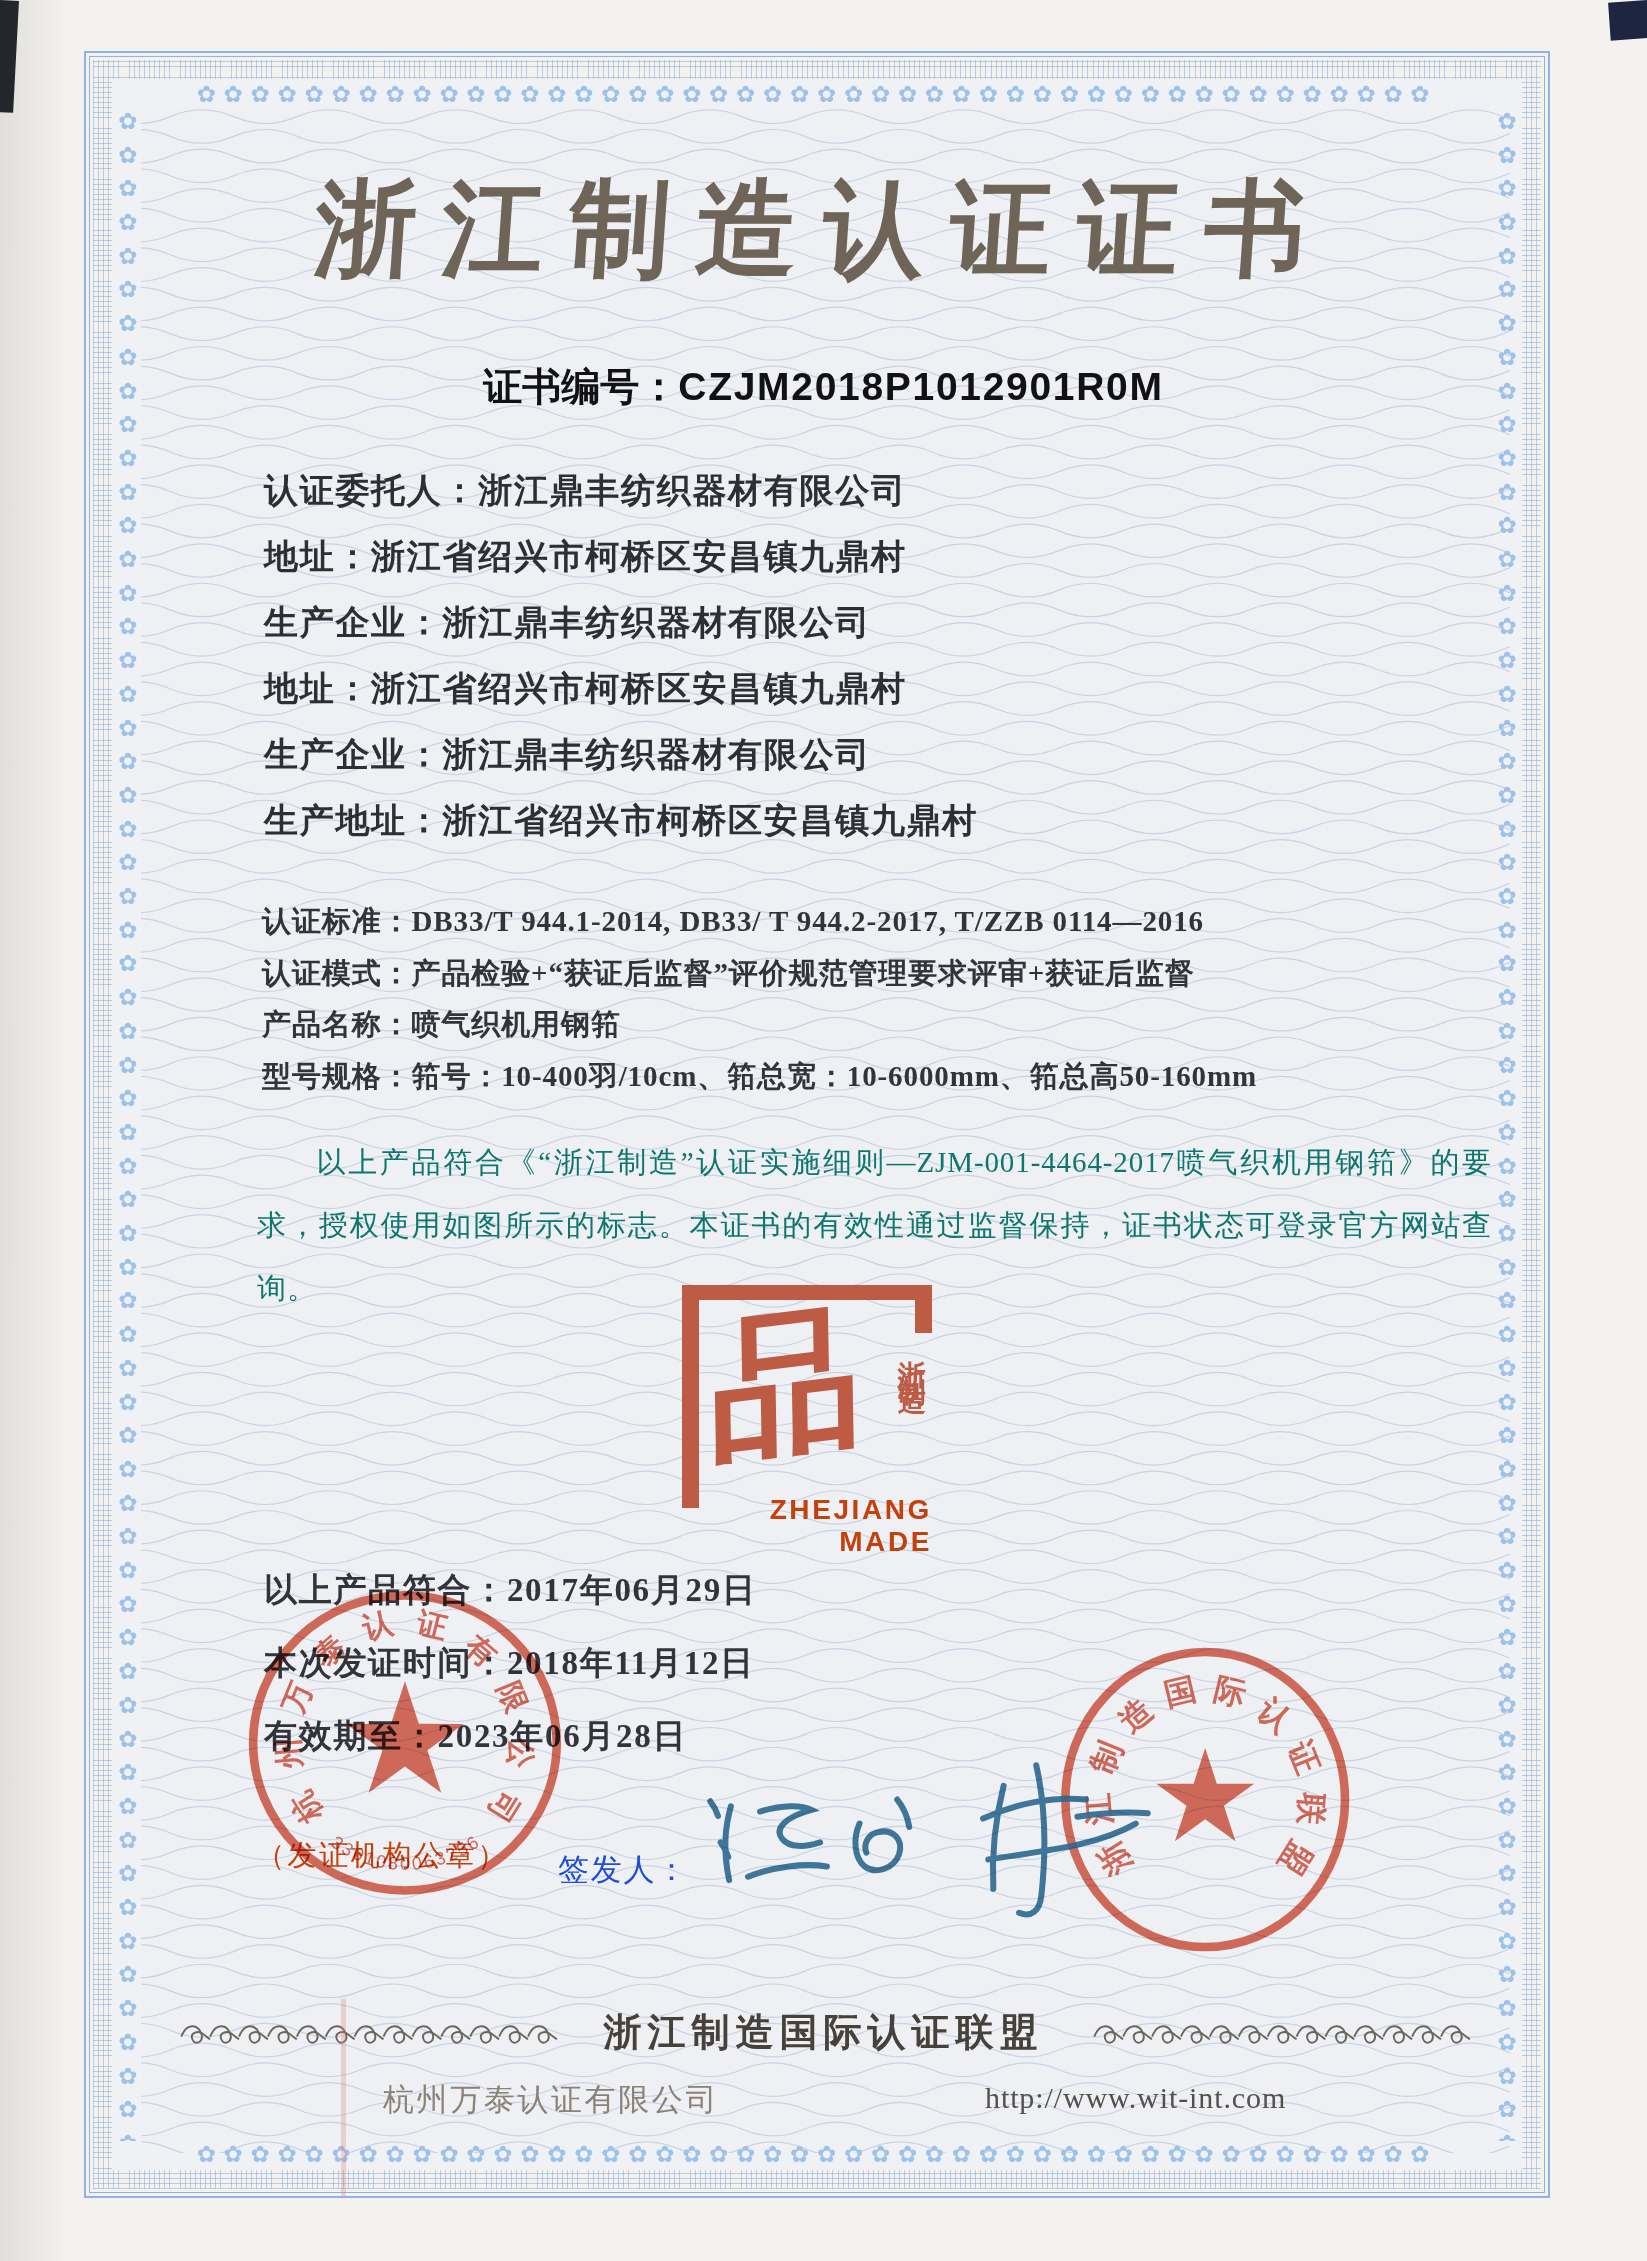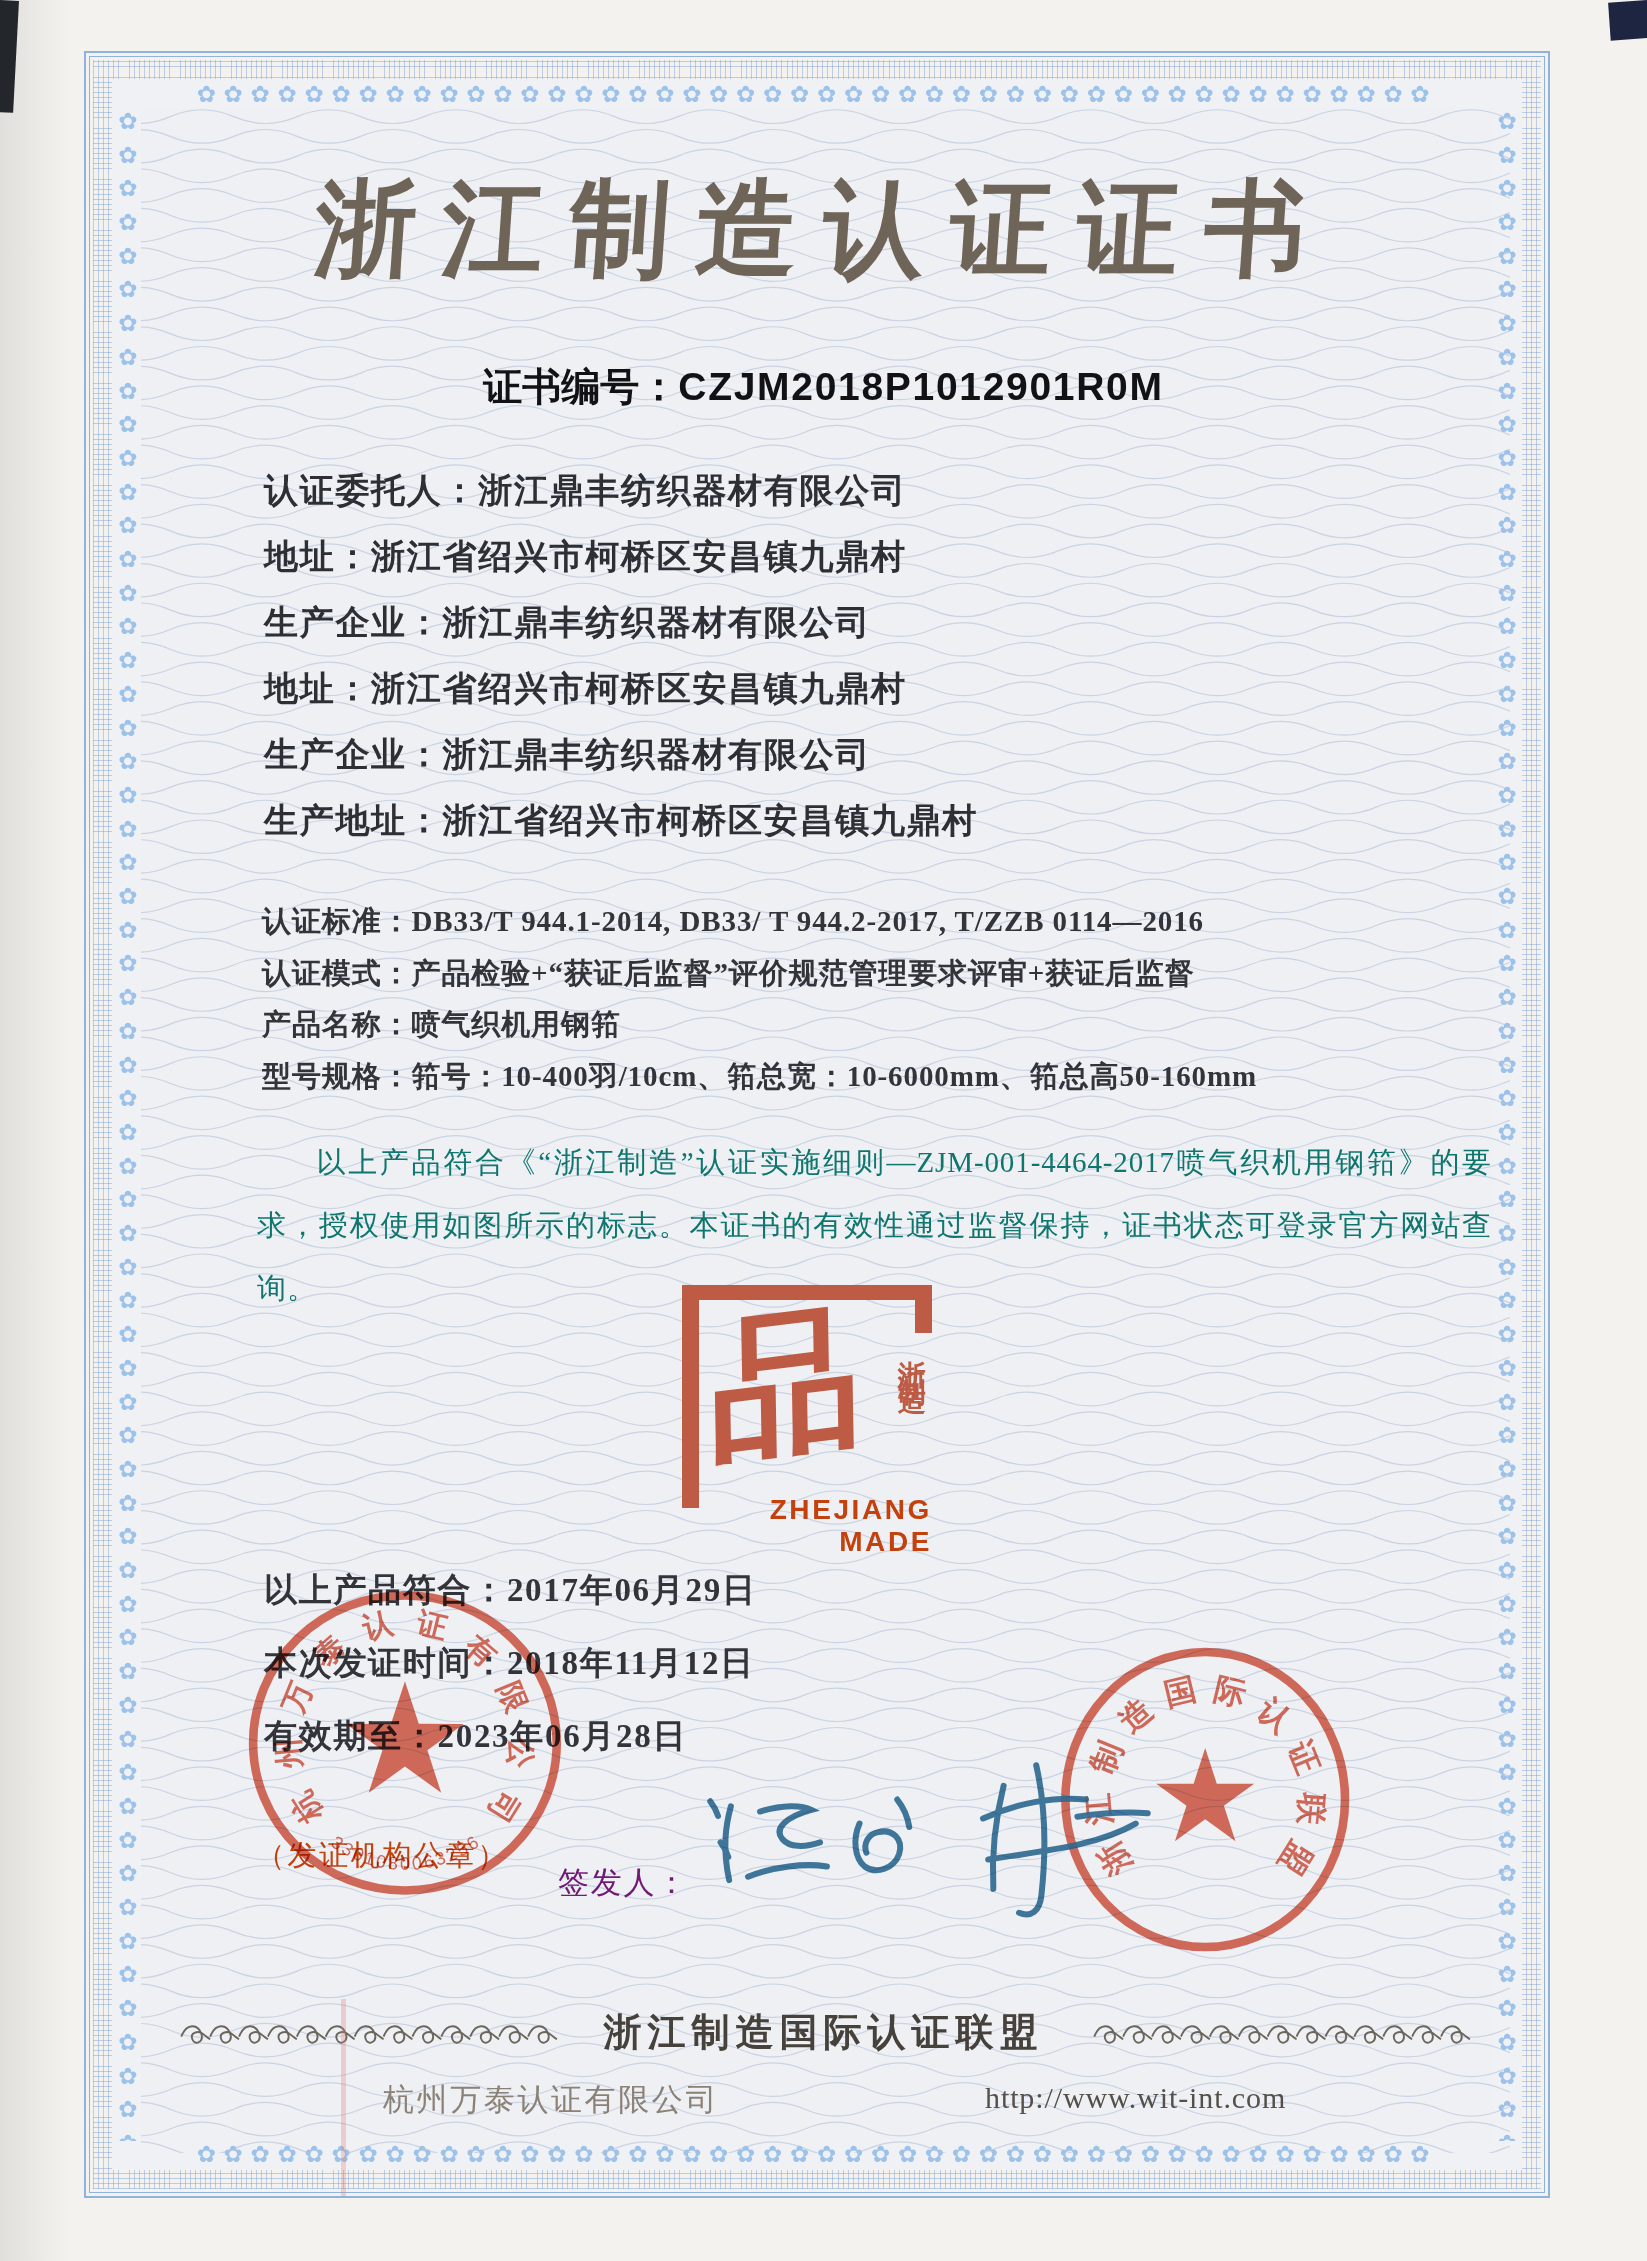--- a/index.html
+++ b/index.html
@@ -39,21 +39,21 @@
          color:#6e6458;letter-spacing:26px;transform:skewX(-4deg) scaleY(1.04);}
   .certno{left:0;width:1647px;top:360px;text-align:center;color:#111116;}
   .certno .lab{font-size:39px;font-weight:bold;font-family:"Liberation Sans",sans-serif;}
   .certno .val{font-size:39px;font-weight:bold;font-family:"Liberation Sans",sans-serif;letter-spacing:1.7px;}
   .infoline{left:264px;font-size:34px;font-weight:bold;color:#2e2f35;letter-spacing:1.7px;}
   .specline{left:262px;font-size:29px;font-weight:bold;color:#33343a;letter-spacing:0.9px;}
   .statement{left:257px;top:1131px;width:1235px;font-size:29px;line-height:63px;
              color:#0f766e;text-align:justify;text-indent:2.05em;letter-spacing:0.9px;}
   .dateline{left:264px;font-size:33px;font-weight:bold;color:#33343a;letter-spacing:1.7px;}
   .sealnote{left:256px;top:1836px;font-size:29px;color:#c2410c;letter-spacing:2.6px;}
-  .issuerlab{left:558px;top:1849px;font-size:31px;color:#701a75;letter-spacing:1.7px;margin-top:13px;}
+  .issuerlab{left:558px;top:1849px;font-size:31px;color:#1d4ed8;letter-spacing:1.7px;}
   
   .logo{position:absolute;left:682px;top:1285px;width:250px;height:254px;}
   .logo .bar{position:absolute;background:#bd5b45;}
   .logo .bar-top{left:0;top:0;right:0;height:15.4px;}
   .logo .bar-left{left:0;top:0;width:17px;height:223px;}
   .logo .bar-right{right:0;top:0;width:17px;height:48px;}
   .logo .mark{position:absolute;left:5.1px;top:13.7px;width:197px;text-align:center;
       font-size:153px;line-height:172px;color:#bd5b45;font-weight:bold;
       transform:rotate(-7deg) skewX(-6deg);font-family:"Liberation Serif",serif;}
   .logo .side{position:absolute;right:1.7px;top:53px;height:163px;writing-mode:vertical-rl;

